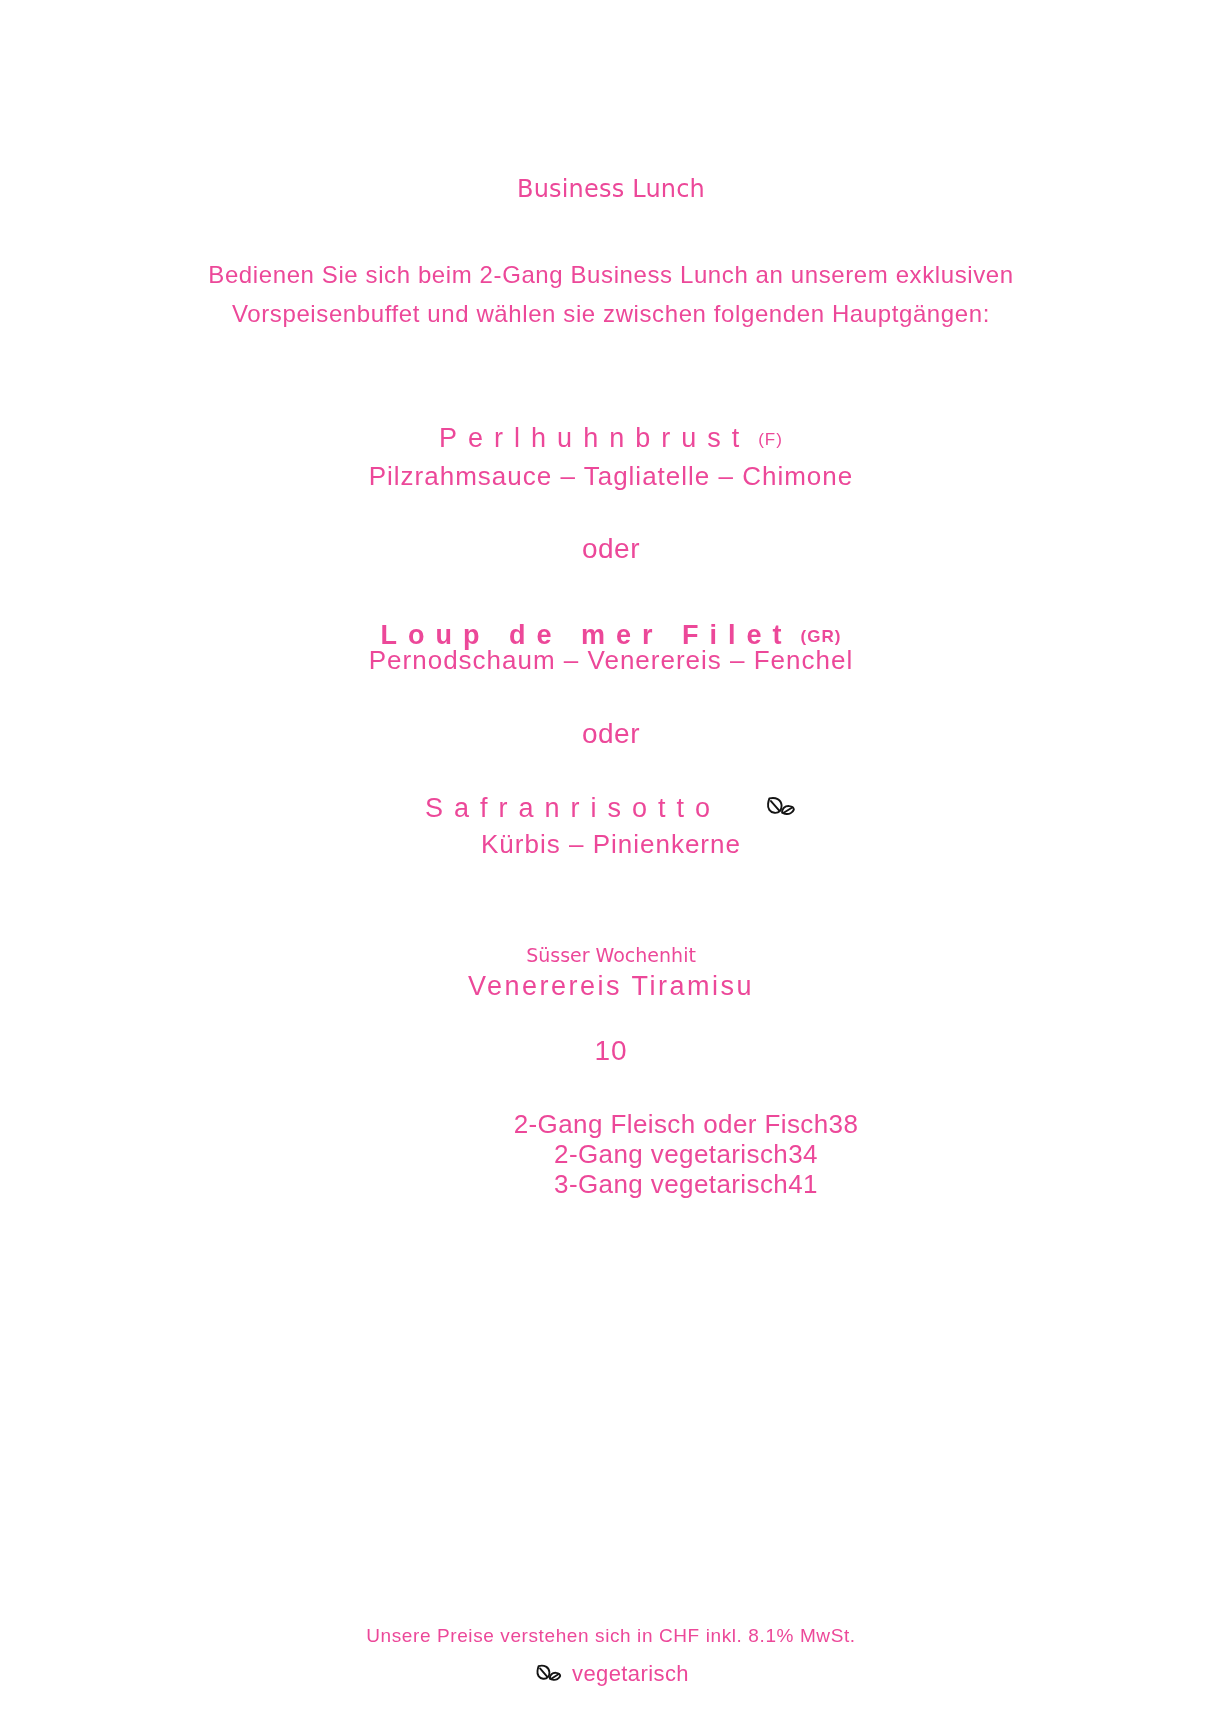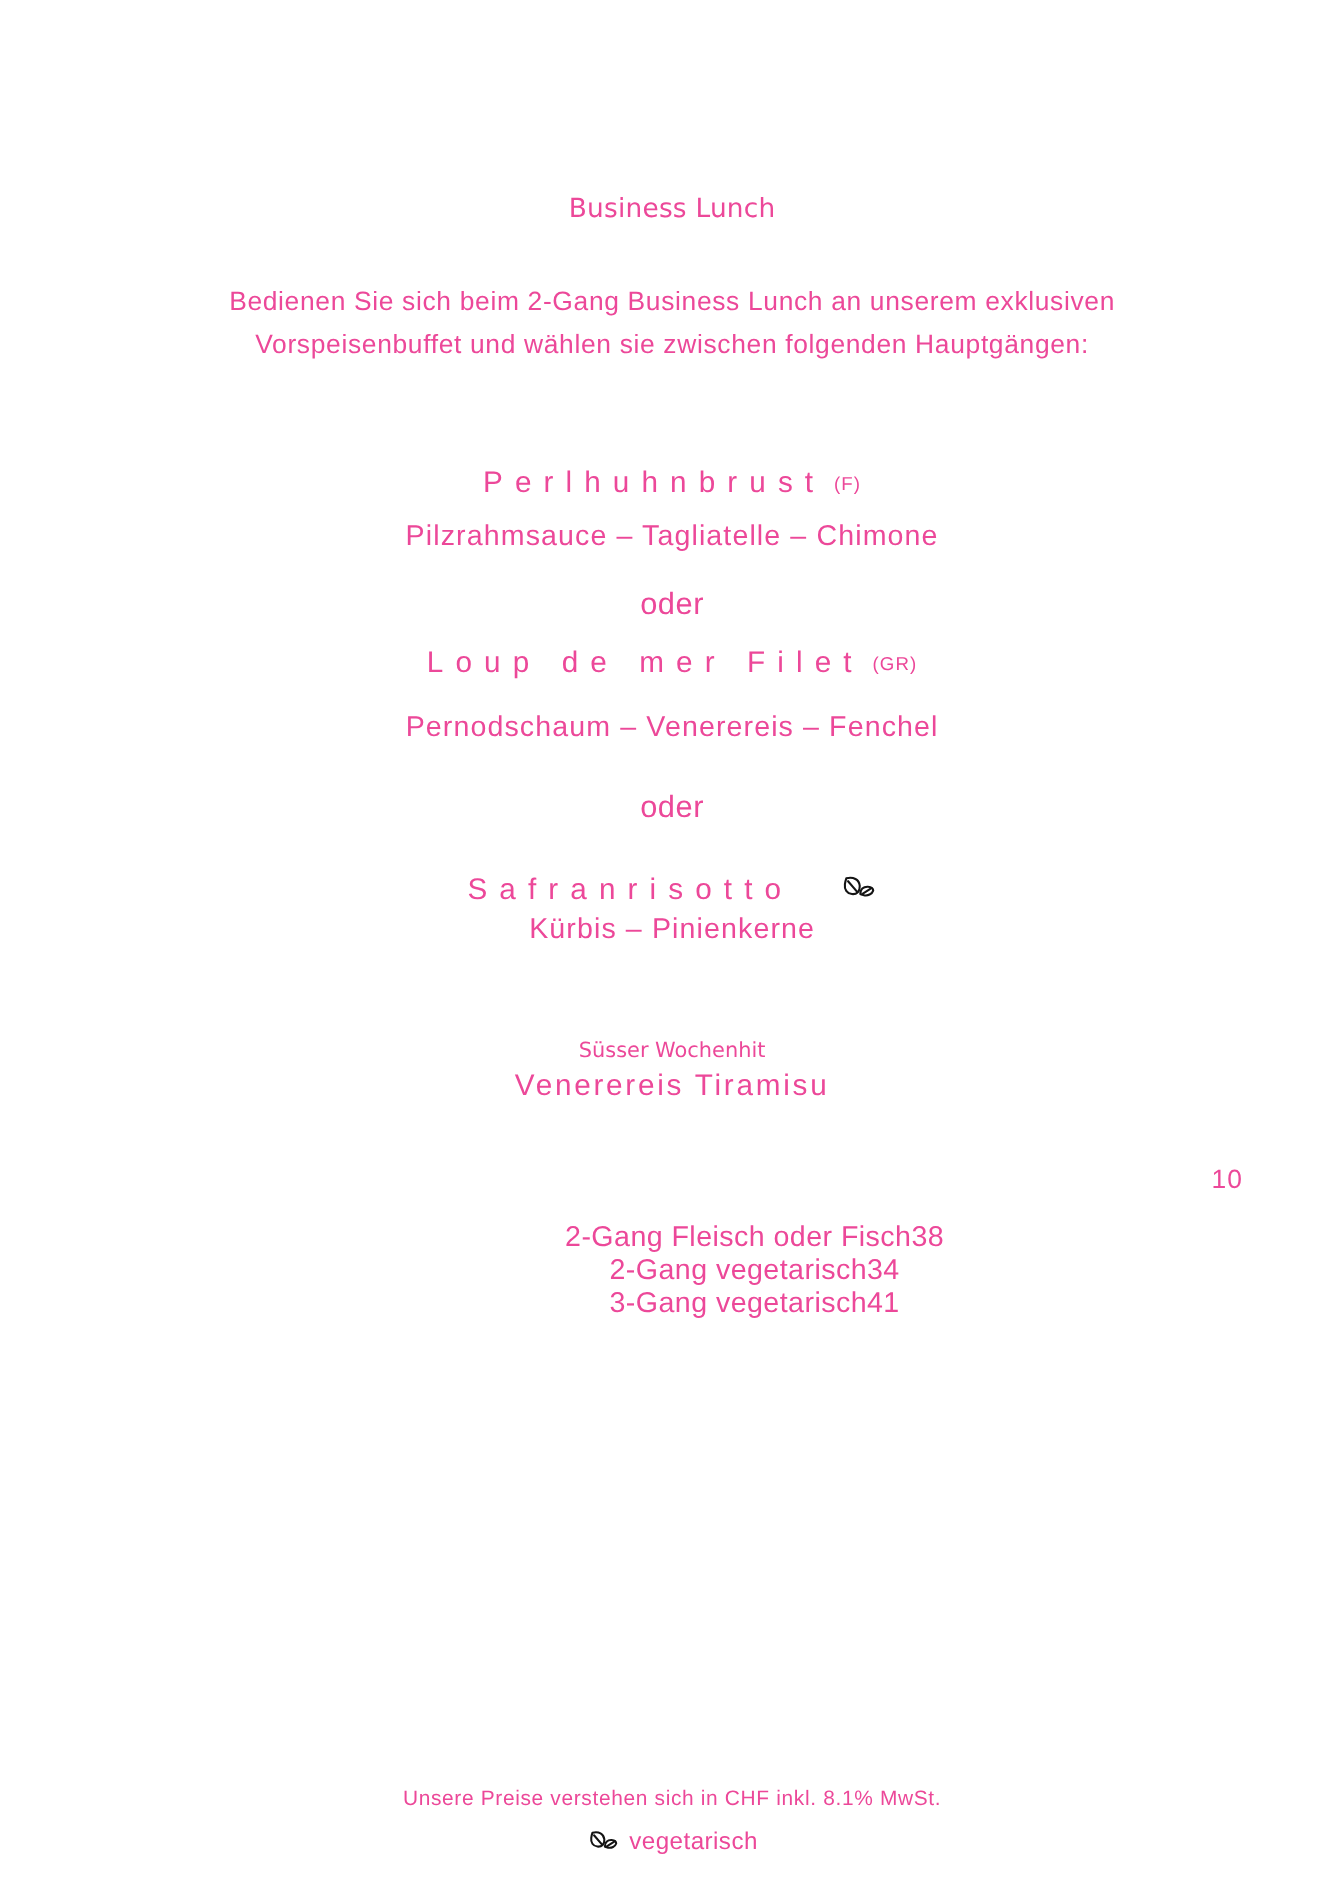--- a/index.html
+++ b/index.html
@@ -51,23 +51,23 @@
   }
   .course-desc {
     font-size: 26px;
     letter-spacing: 1px;
   }
   .oder {
     font-size: 28px;
     letter-spacing: 0.5px;
   }
   .pos-course1-name { top: 408px; }
-  .pos-course1-desc { top: 456px; text-align: center; }
+  .pos-course1-desc { top: 446px; text-align: center; }
   .pos-oder1        { top: 518px; }
-  .pos-course2-name { top: 572px; }
+  .pos-course2-name { top: 605px; font-weight: bold; }
   .pos-course2-desc { top: 630px; }
   .pos-oder2        { top: 703px; }
   .pos-course3-name { top: 778px; }
   .pos-course3-desc { top: 814px; }
   .leaf-inline {
     display: inline-block;
     vertical-align: -4px;
     margin-left: 42px;
   }
   .dessert-label {
@@ -75,24 +75,23 @@
     font-family: "DejaVu Sans", sans-serif;
     font-size: 19px;
     letter-spacing: 0px;
   }
   .dessert-name {
     top: 956px;
     font-size: 27px;
     letter-spacing: 2.5px;
   }
   .dessert-price {
-    top: 1044px;
-    font-size: 24px;
+    top: 1020px;
+    font-size: 28px;
     letter-spacing: 1px;
-    text-align: right;
   }
   .price-list {
     position: absolute;
     top: 1094px;
     left: 113px;
     width: 962px;
   }
   .price-row {
     display: flex;
     justify-content: center;

